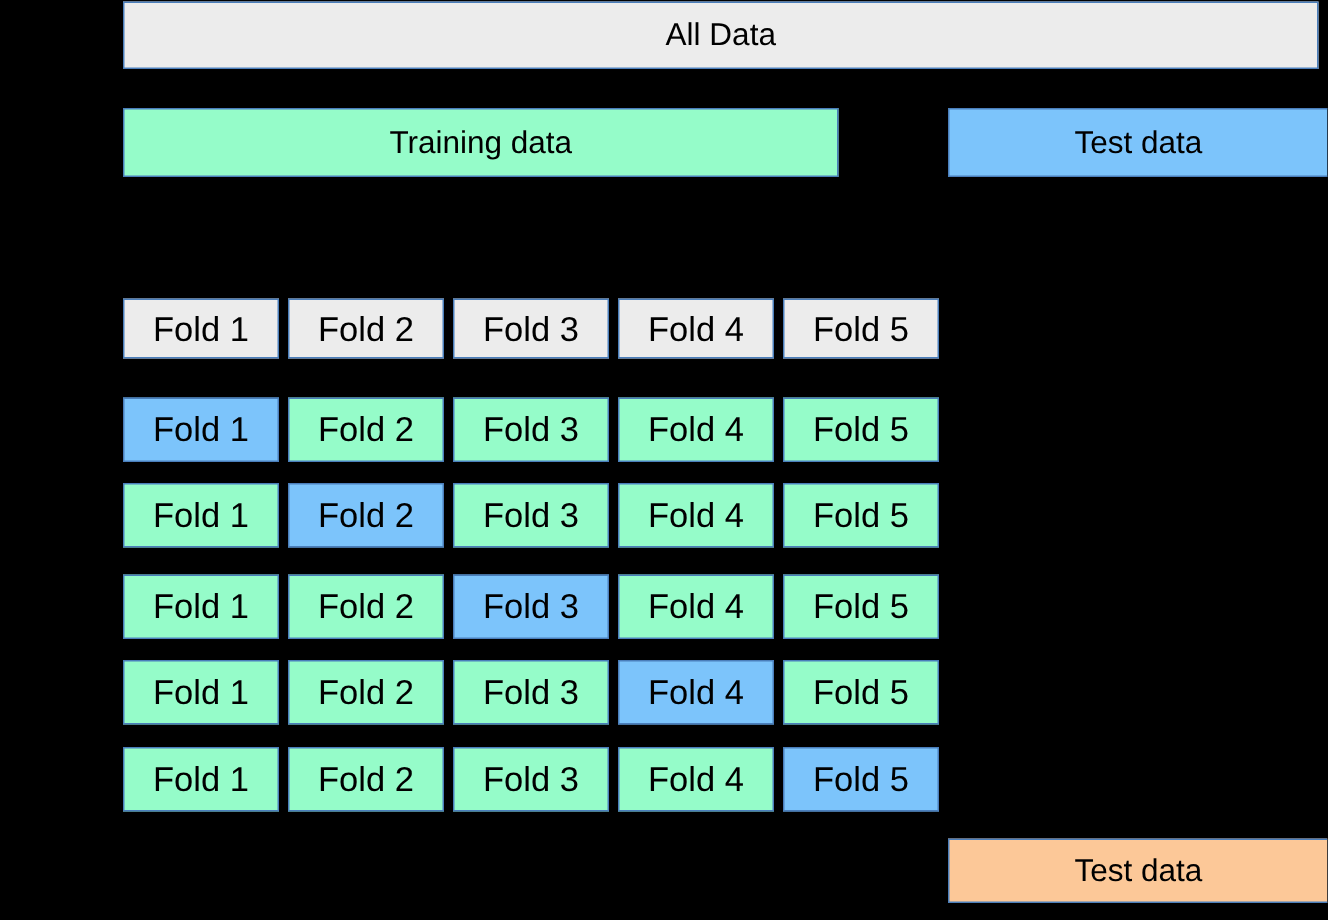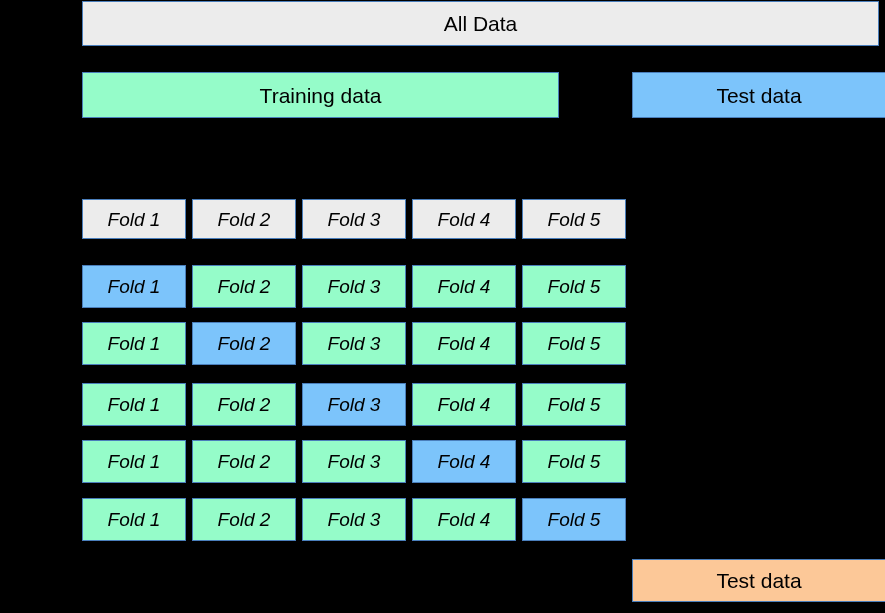--- a/index.html
+++ b/index.html
@@ -40,22 +40,21 @@
   }
   .box-test {
     background: #7cc4fb;
     font-size: 21px;
   }
   .box-test-final {
     background: #fcc898;
     font-size: 21px;
   }
   .fold {
-    font-size: 19px;
-    font-style: italic;
+    font-size: 23px;
   }
   .fold-plain {
     background: #ececec;
   }
   .fold-train {
     background: #95fcc9;
   }
   .fold-valid {
     background: #7cc4fb;
   }

